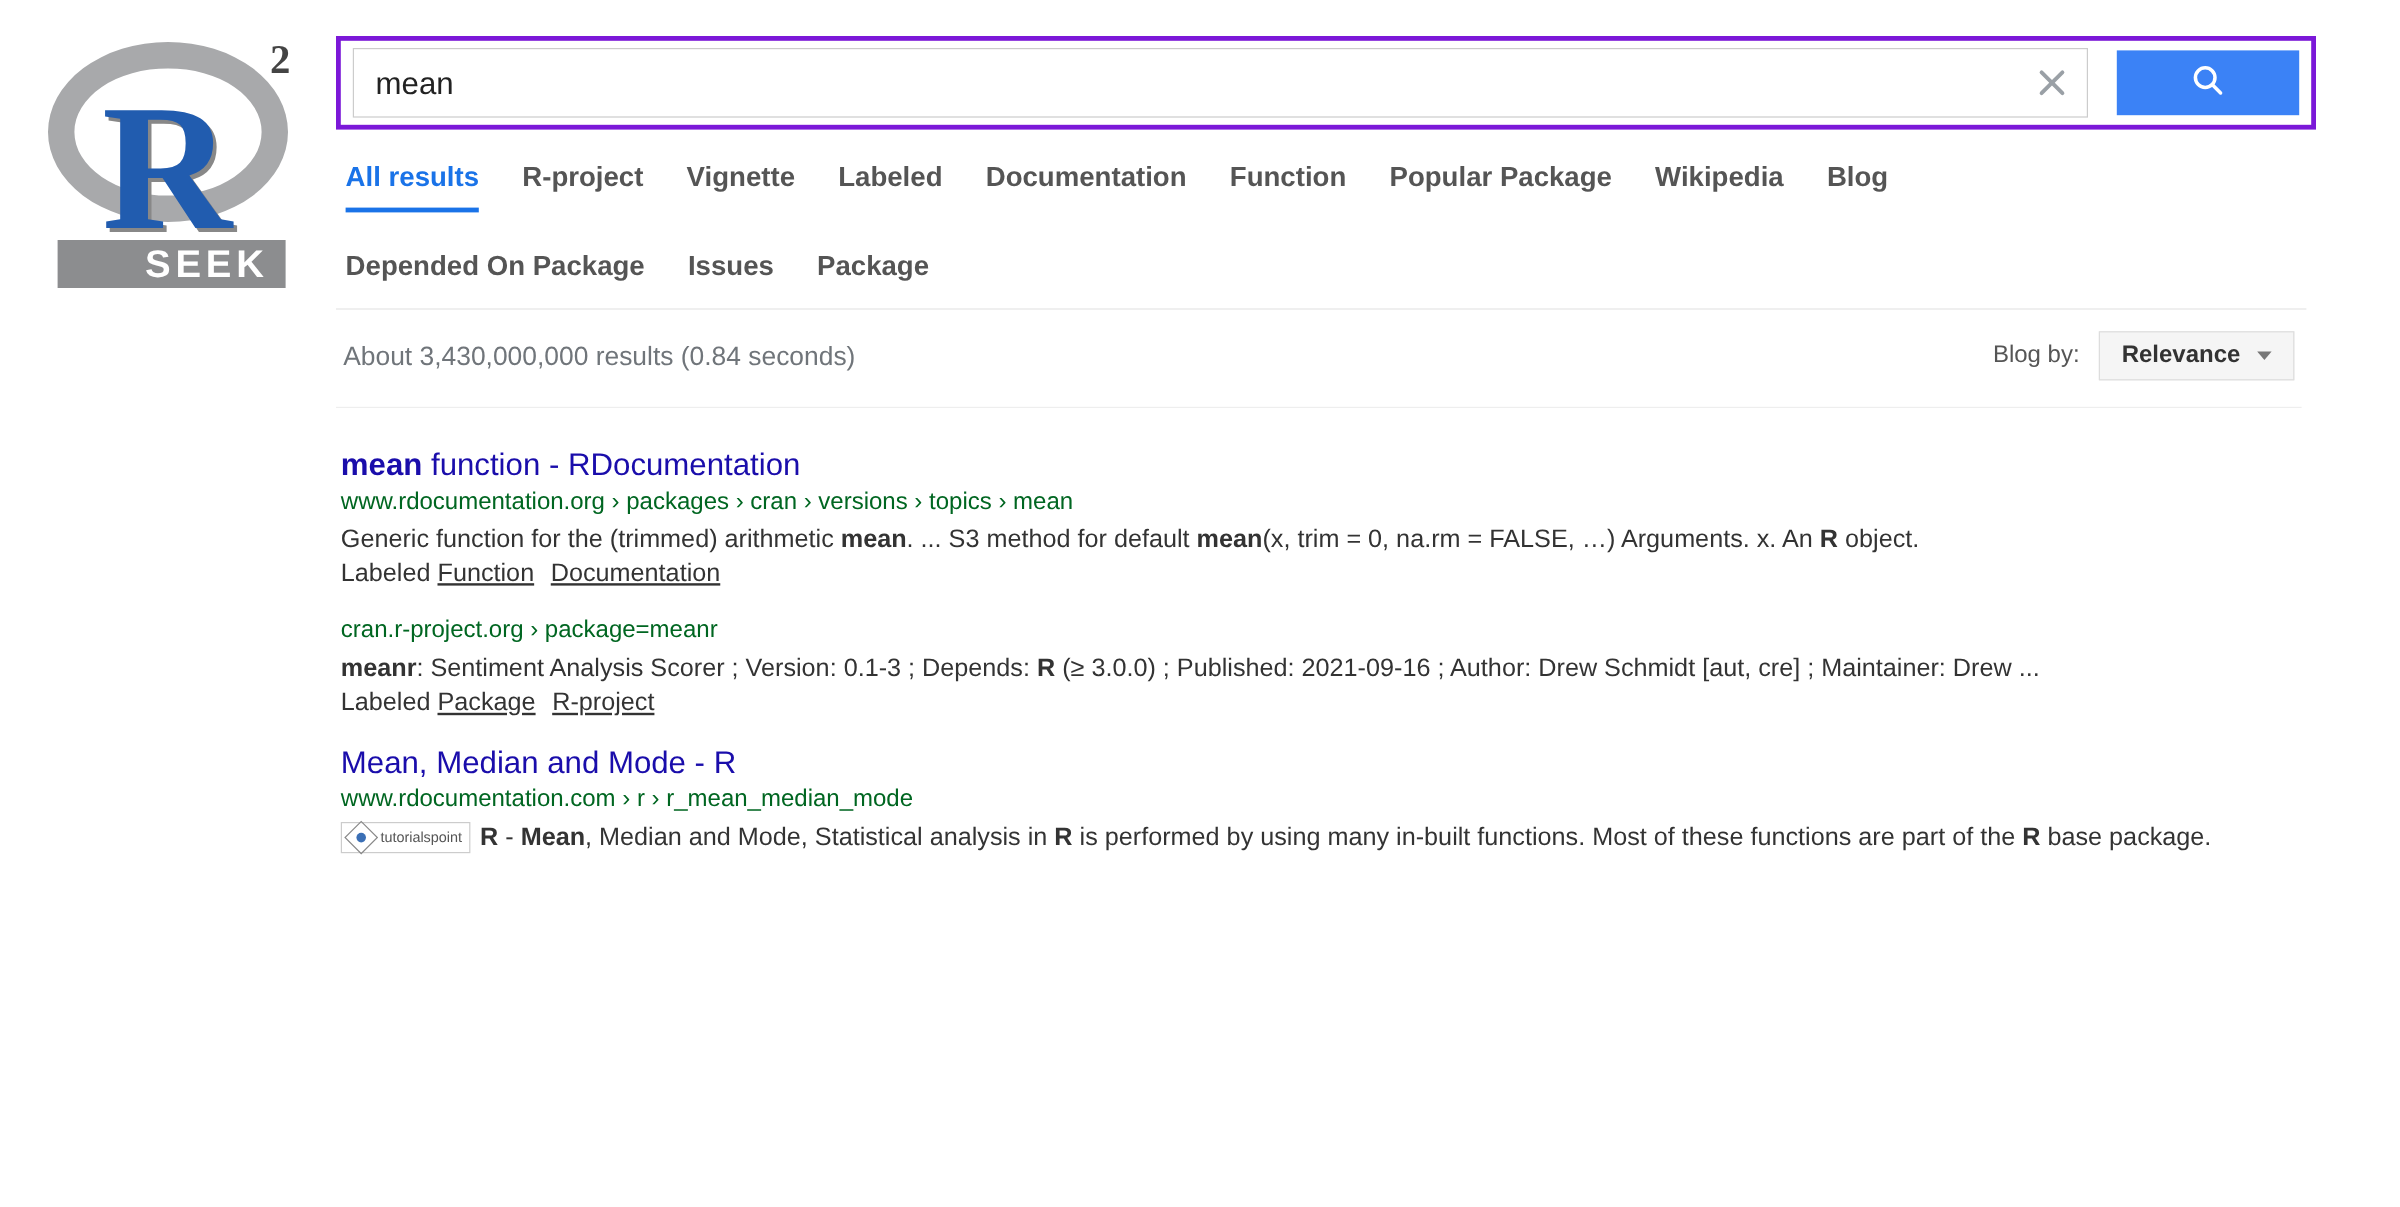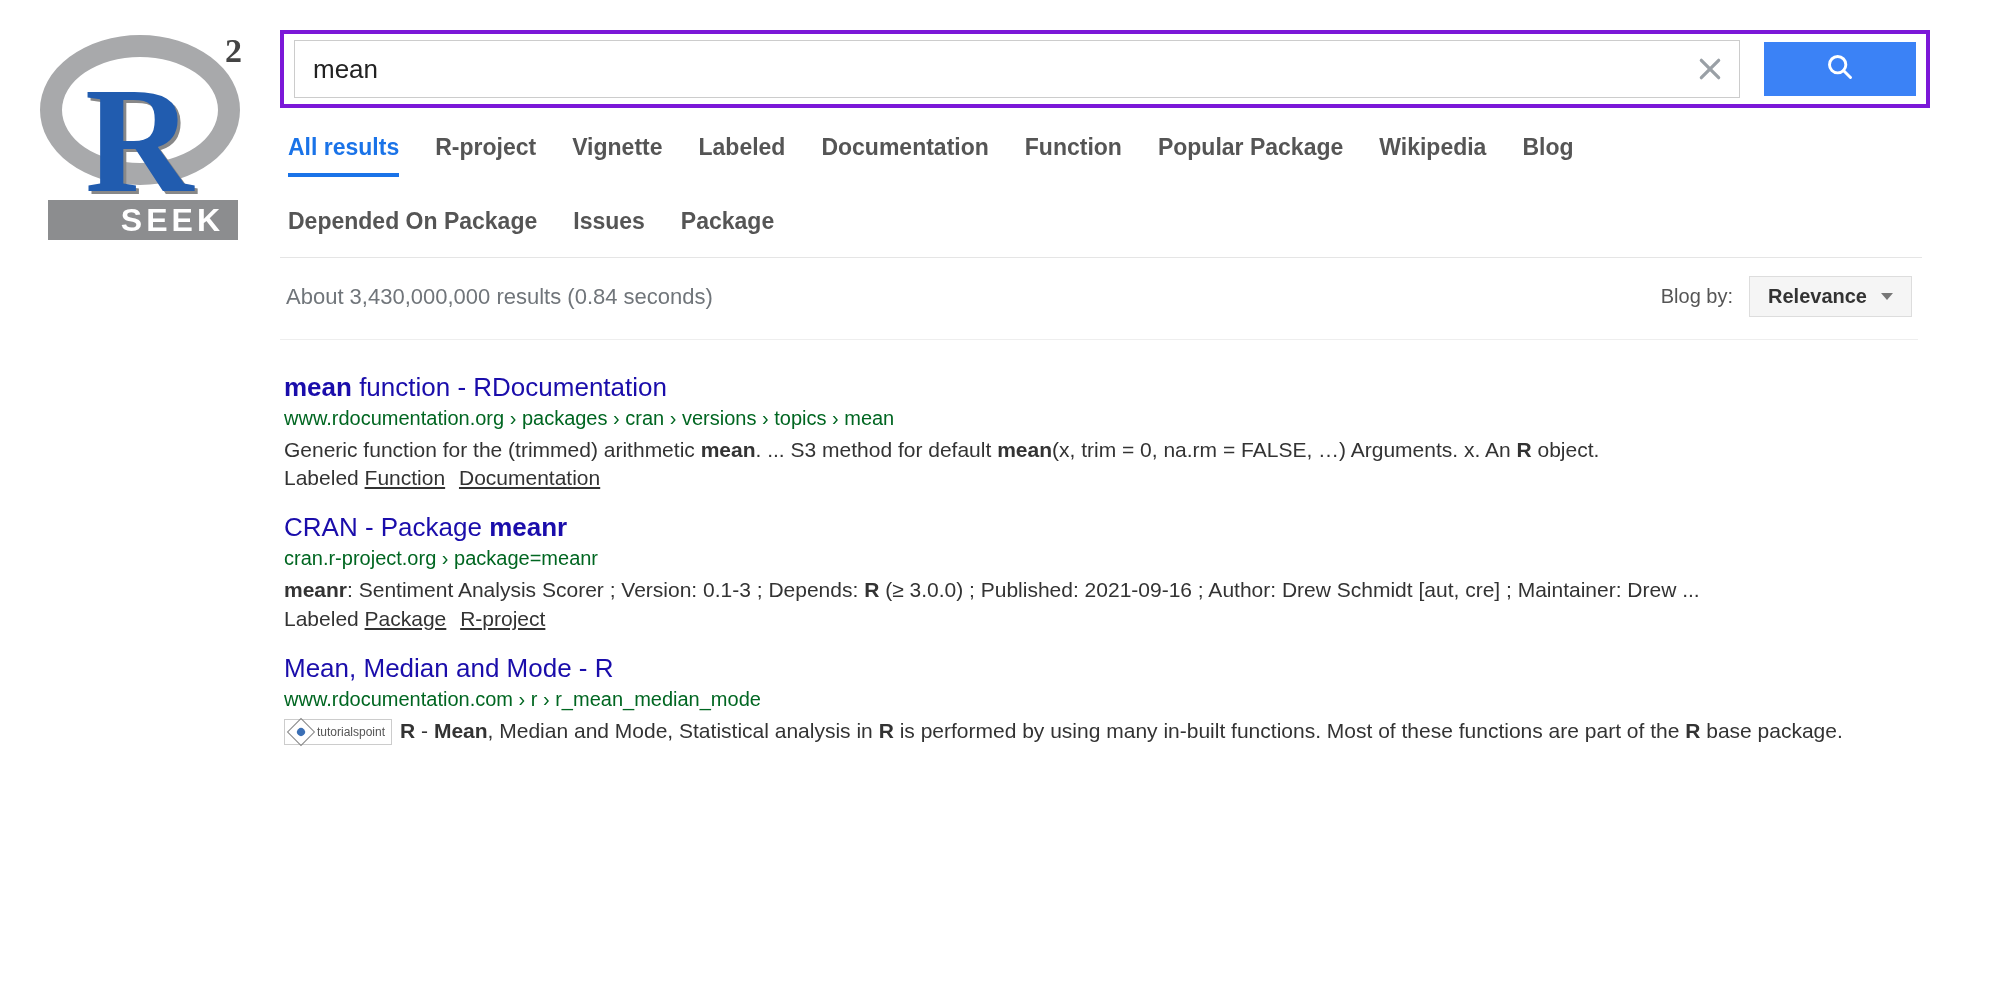--- a/index.html
+++ b/index.html
@@ -103,21 +103,20 @@
     </div>
 
     <div class="results" id="results">
         <div class="result">
           <div class="title"><b>mean</b> function - RDocumentation</div>
           <div class="url">www.rdocumentation.org › packages › cran › versions › topics › mean</div>
           <div class="snippet"><span>Generic function for the (trimmed) arithmetic <b>mean</b>. ... S3 method for default <b>mean</b>(x, trim = 0, na.rm = FALSE, …) Arguments. x. An <b>R</b> object.</span></div>
           <div class="labels">Labeled <span class="lbl">Function</span> <span class="lbl">Documentation</span></div>
         </div>
         <div class="result">
-          <div class="title">CRAN - Package <b>meanr</b></div>
           <div class="url">cran.r-project.org › package=meanr</div>
           <div class="snippet"><span><b>meanr</b>: Sentiment Analysis Scorer ; Version: 0.1-3 ; Depends: <b>R</b> (≥ 3.0.0) ; Published: 2021-09-16 ; Author: Drew Schmidt [aut, cre] ; Maintainer: Drew ...</span></div>
           <div class="labels">Labeled <span class="lbl">Package</span> <span class="lbl">R-project</span></div>
         </div>
         <div class="result">
           <div class="title">Mean, Median and Mode - R</div>
           <div class="url">www.rdocumentation.com › r › r_mean_median_mode</div>
           <div class="snippet"><span class="thumb">
               <span class="dot"></span>
               <span>tutorialspoint</span>

